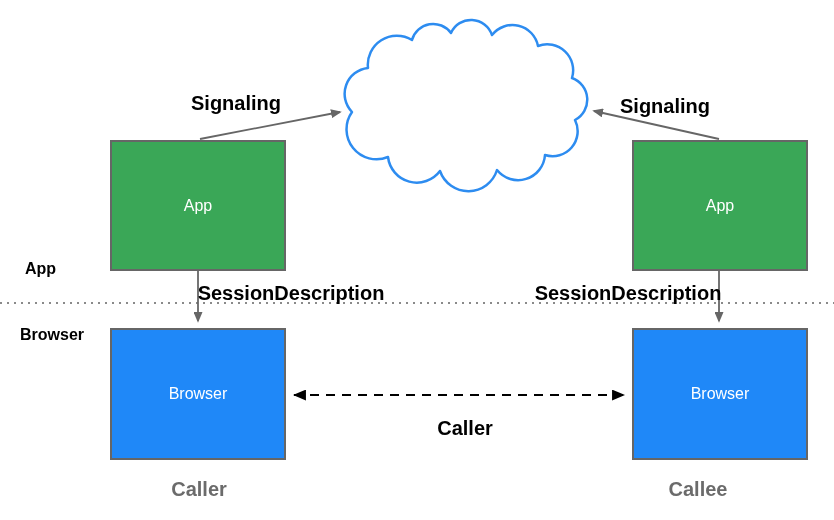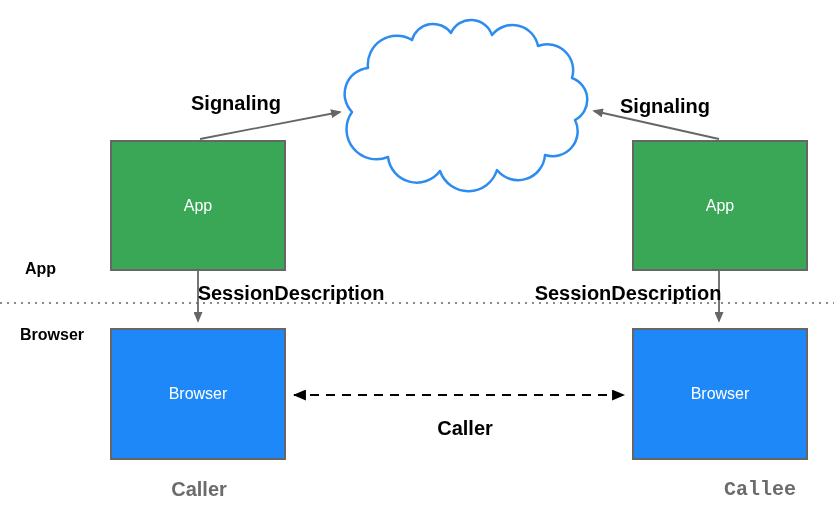--- a/index.html
+++ b/index.html
@@ -150,15 +150,15 @@
   <div class="edge-label" style="left:628px; top:293px;">SessionDescription</div>
 
   <div class="edge-label" style="left:465px; top:428px;">Caller</div>
 
   <div class="layer-label" style="left:25px; top:269px;">App</div>
 
   <div class="layer-label" style="left:20px; top:335px;">Browser</div>
 
   <div class="caption-label" style="left:199px; top:489px;">Caller</div>
 
-  <div class="caption-label" style="left:760px; top:489px;font-family:Liberation Mono, monospace;">Callee</div>
+  <div class="caption-label" style="left:698px; top:489px;">Callee</div>
 
 </div>
 
 </body></html>

